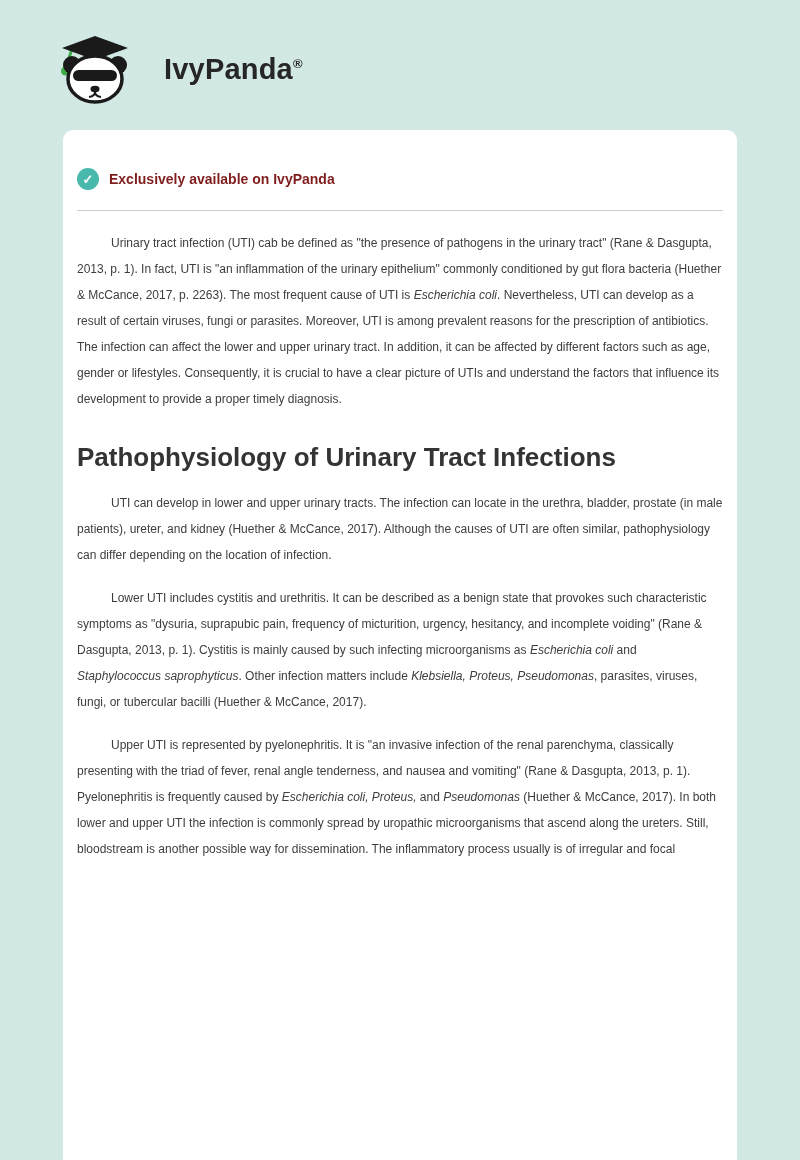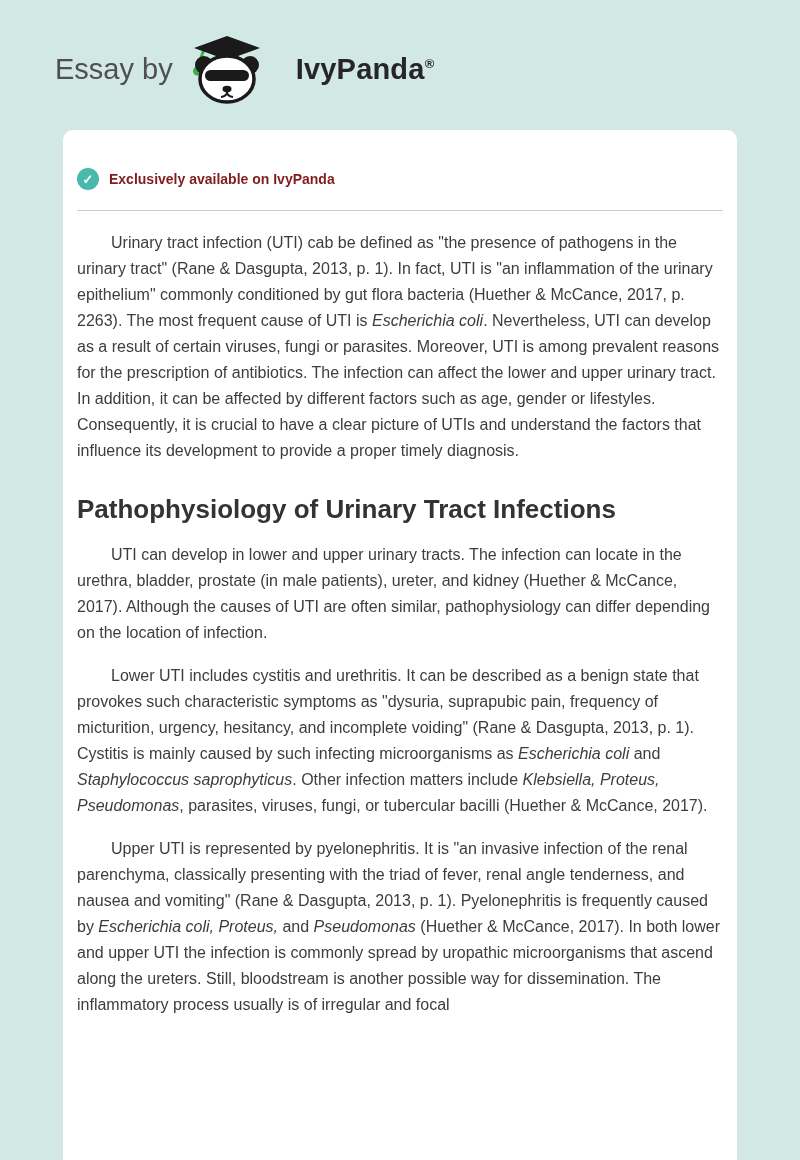--- a/index.html
+++ b/index.html
@@ -42,36 +42,35 @@
   .check-circle{
     width:22px;height:22px;border-radius:50%;
     background:var(--accent);
     color:#ffffff;font-size:13px;font-weight:bold;
     display:flex;align-items:center;justify-content:center;
     flex:0 0 auto;
   }
   .availability-text{font-size:14px;font-weight:bold;color:#7f1d1d;}
   .divider{border:none;border-top:1px solid #cccccc;margin:0;}
   .article p{
-    font-size:16px;line-height:26px;color:#3d3d3d;
+    font-size:12px;line-height:26px;color:#3d3d3d;
     text-indent:34px;
     margin:17px 0;
   }
   .article p:first-child{margin-top:19px;}
   .article h2{
     font-size:26px;color:#333333;font-weight:bold;
     margin:30px 0 12px;
   }
   .article em{font-style:italic;}
 </style>
 </head>
 <body>
 
 <header class="page-header">
-  <span class="essay-by">Essay by</span>
   <span class="logo">
     <svg viewBox="0 0 80 70" width="80" height="70" aria-hidden="true">
       <path d="M18 12 L11 33" stroke="#3fae49" stroke-width="3" fill="none"></path>
       <circle cx="10.5" cy="37" r="4.5" fill="#3fae49"></circle>
       <polygon points="40,2 73,14 40,26 7,14" fill="#1a1a1a"></polygon>
       <rect x="30" y="17" width="20" height="9" fill="#1a1a1a"></rect>
       <circle cx="17" cy="31" r="9" fill="#1a1a1a"></circle>
       <circle cx="63" cy="31" r="9" fill="#1a1a1a"></circle>
       <ellipse cx="40" cy="45" rx="27" ry="23" fill="#ffffff" stroke="#1a1a1a" stroke-width="3.5"></ellipse>
       <rect x="18" y="36" width="44" height="11" rx="5.5" fill="#1a1a1a"></rect>

